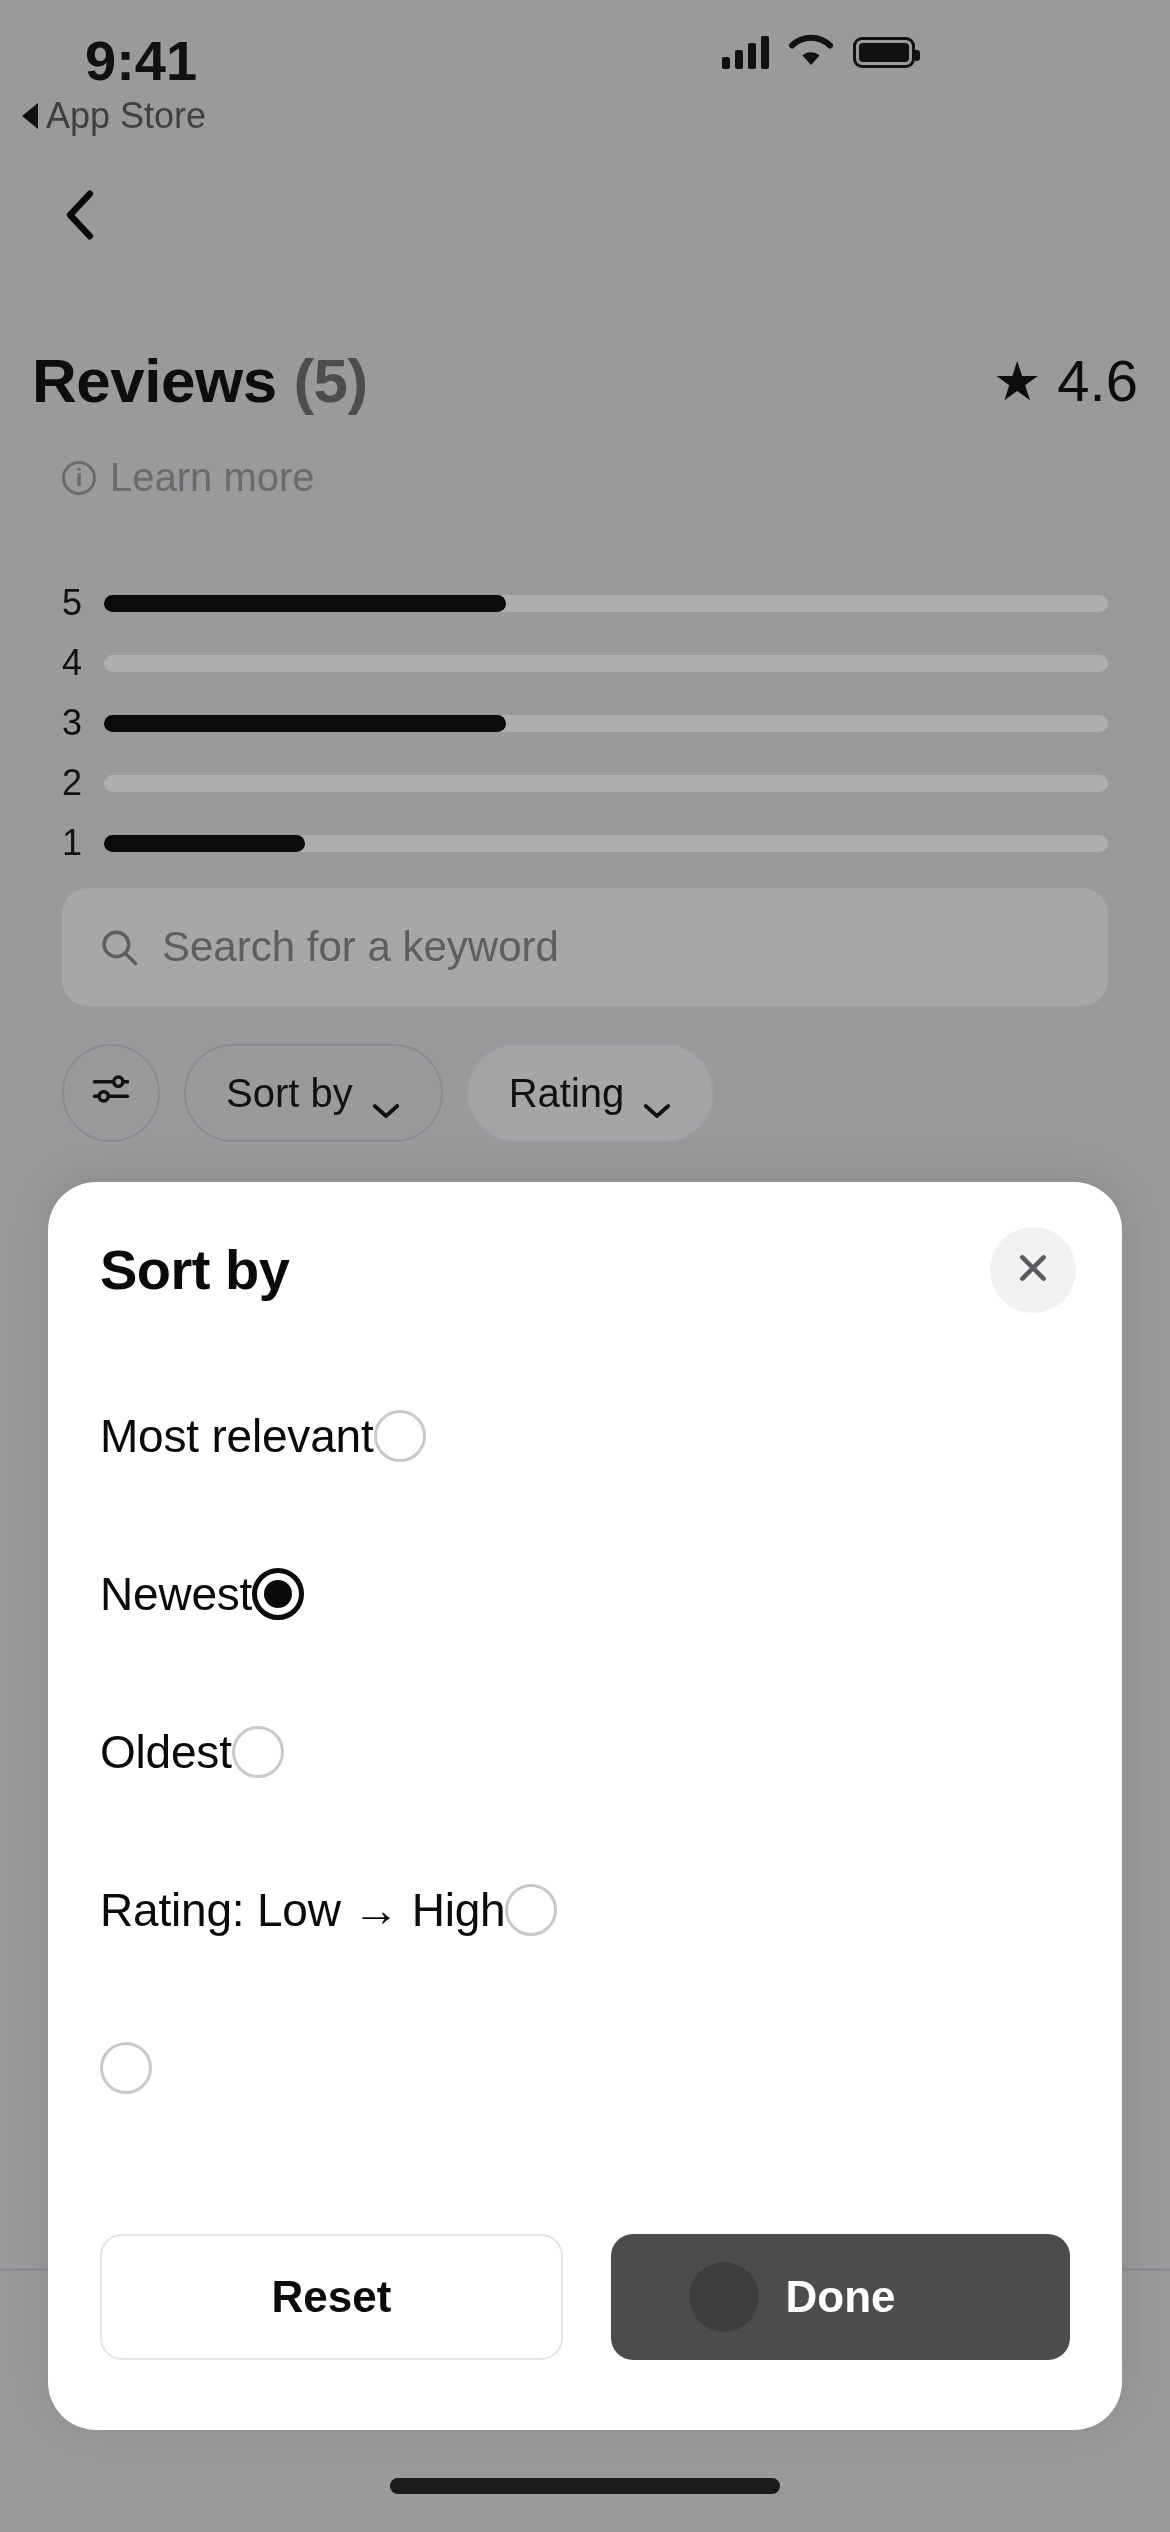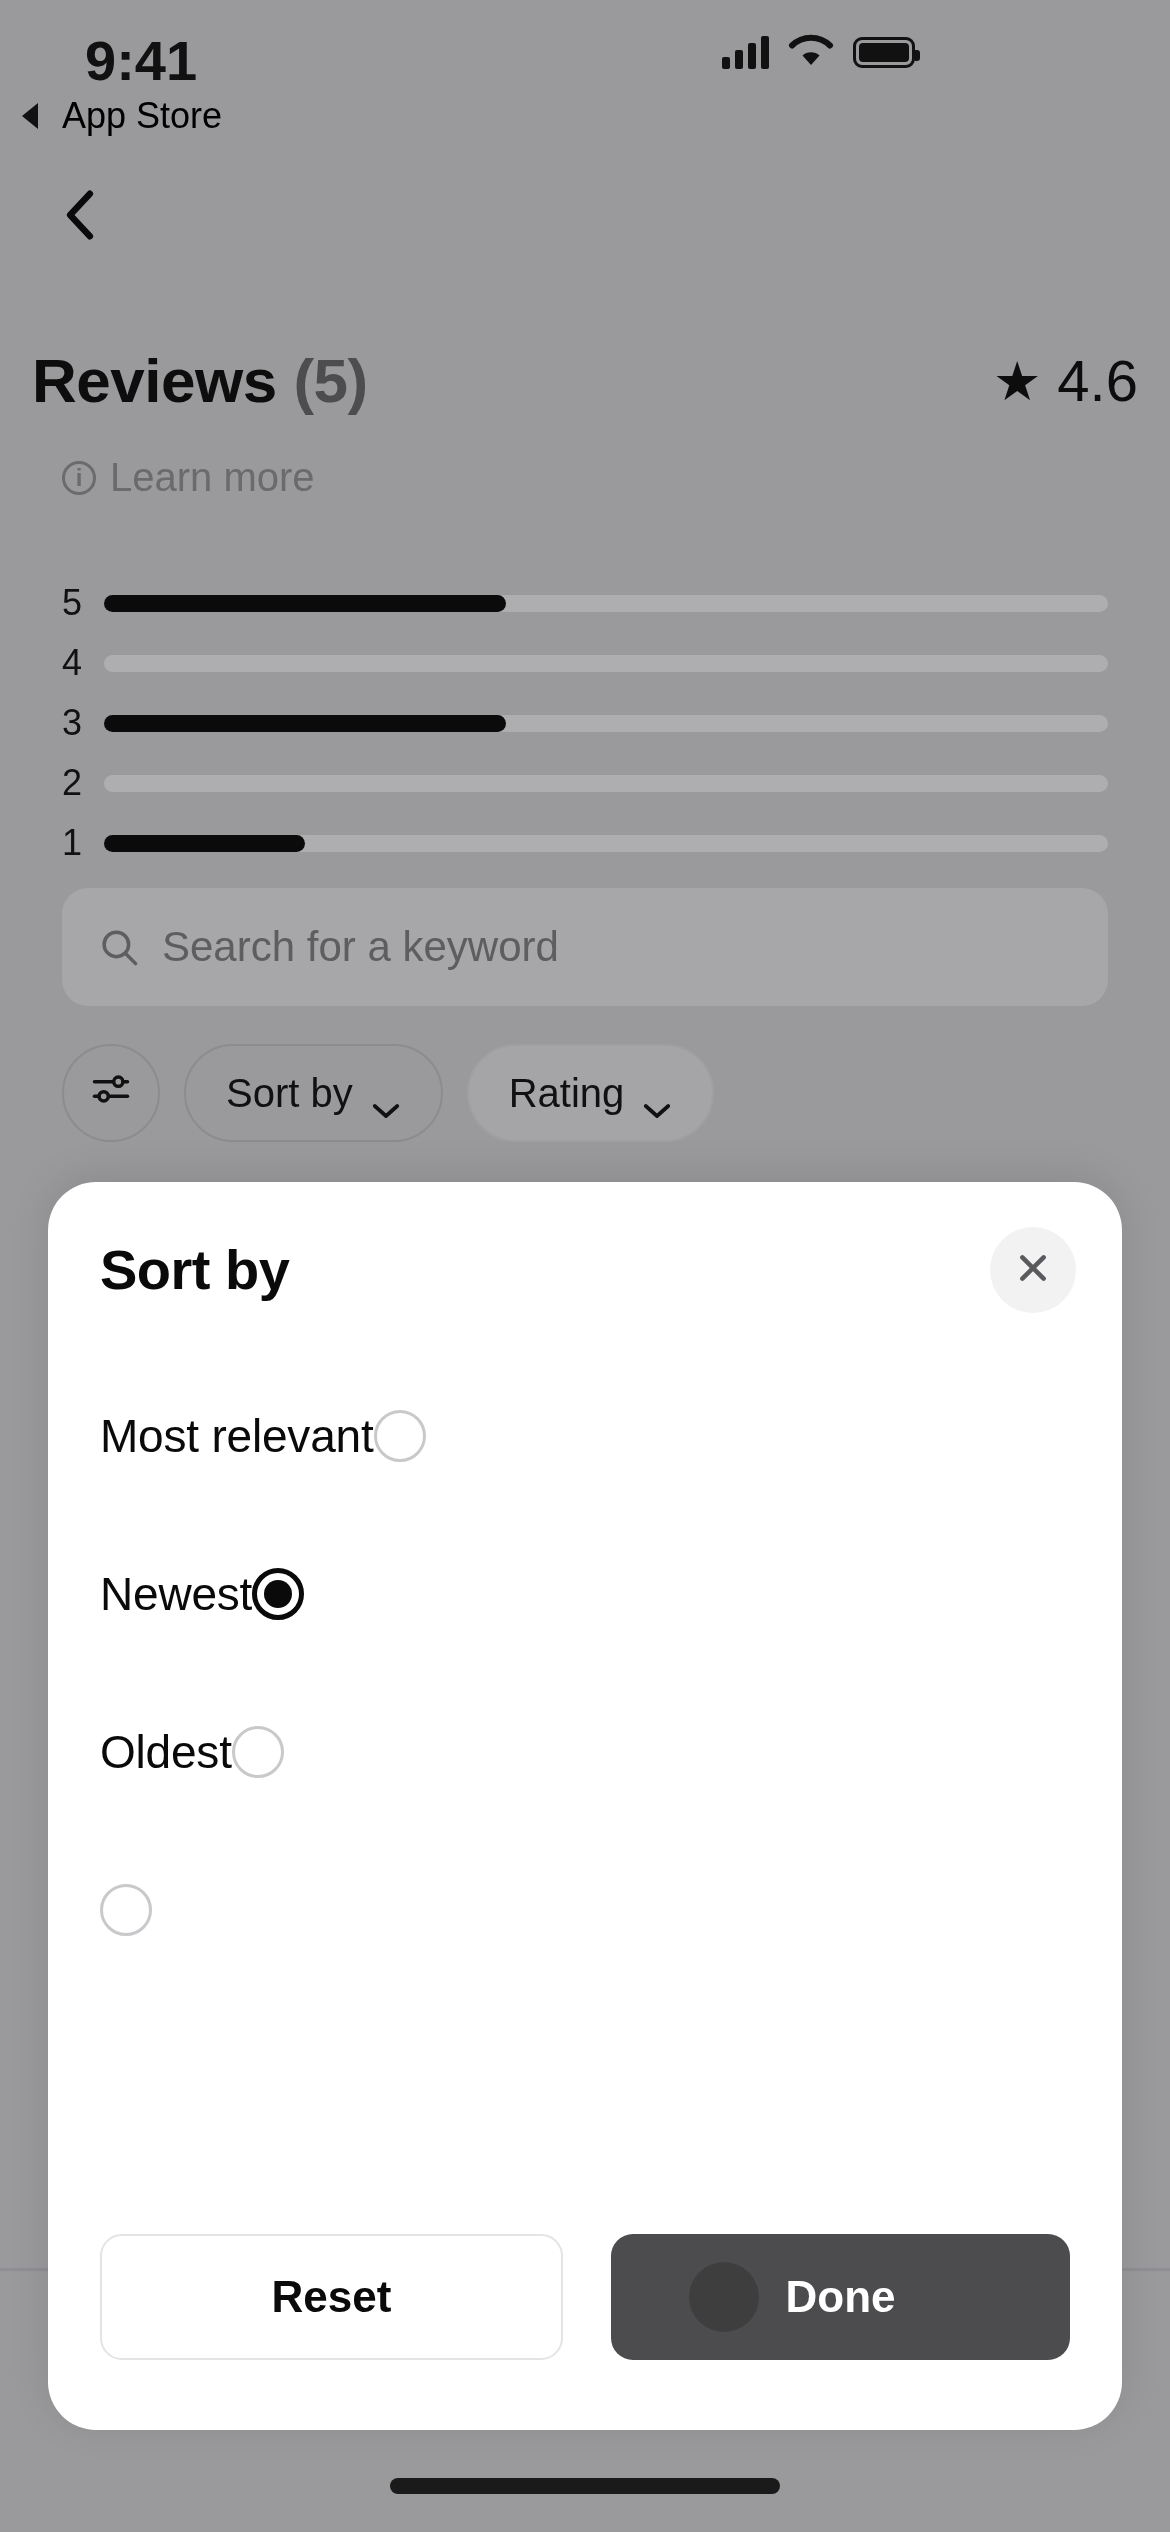--- a/index.html
+++ b/index.html
@@ -21,22 +21,22 @@
   
   .statusbar {
     position:absolute; top:0; left:0; width:967px; height:150px;
   }
   .sb-time {
     position:absolute; left:85px; top:28px;
     font-size:56px; font-weight:600; color:#111; letter-spacing:0px;
   }
   .sb-backapp {
     position:absolute; left:22px; top:95px;
-    font-size:36px; font-weight:500; color:#000000;
-    display:flex; align-items:center; gap:24px;text-align:center;
+    font-size:36px; font-weight:500; color:#404040;
+    display:flex; align-items:center; gap:8px;text-align:center;
   }
   .sb-backapp .tri {
     width:0;height:0;
     border-top:13px solid transparent;
     border-bottom:13px solid transparent;
     border-right:16px solid #111;
     display:inline-block;
   }
   .sb-right {
     position:absolute; right:52px; top:28px;
@@ -357,20 +357,24 @@
       </div>
       <div class="option-row">
         <div class="option-label">Newest</div>
         <div class="radio selected"></div>
       </div>
       <div class="option-row">
         <div class="option-label">Oldest</div>
         <div class="radio"></div>
       </div>
       <div class="option-row">
+        <div class="option-label">Rating: Low → High</div>
+        <div class="radio"></div>
+      </div>
+      <div class="option-row">
         <div class="radio"></div>
       </div>
     </div>
 
   <div class="sheet-actions">
     <div class="btn btn-reset">
       <span>Reset</span>
     </div>
     <div class="btn btn-done">
       <span class="touch-dot"></span>

